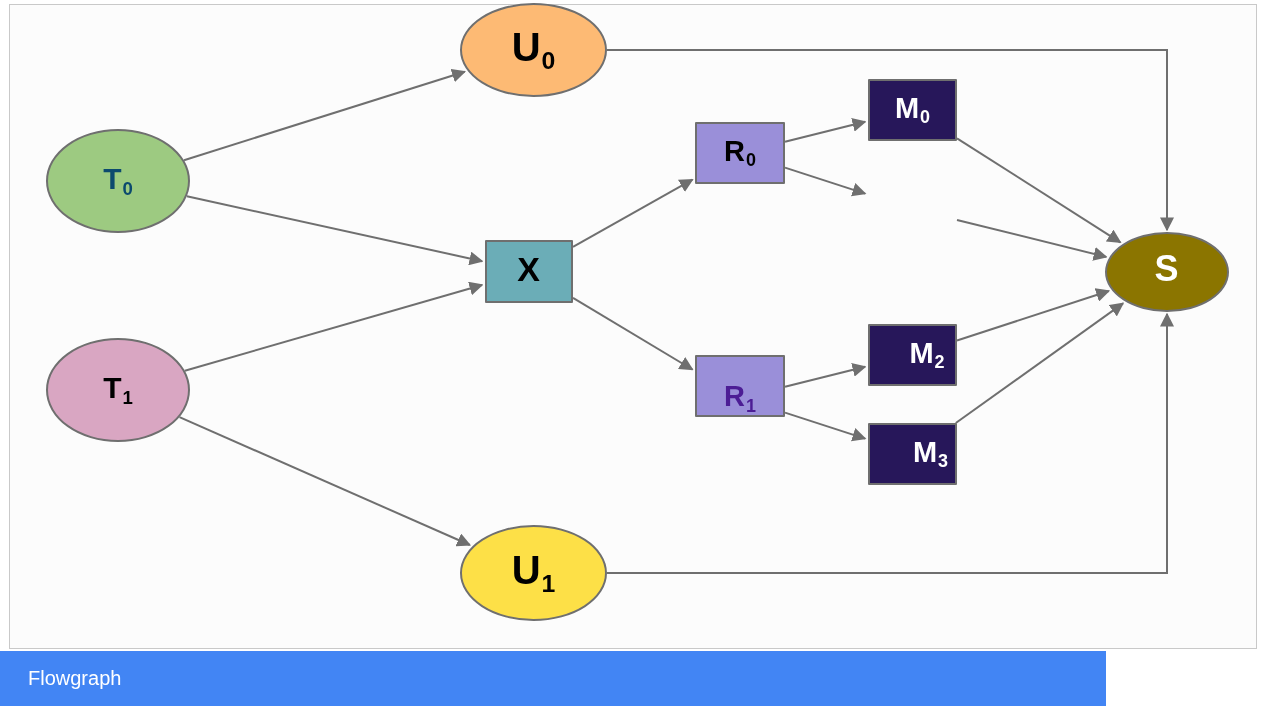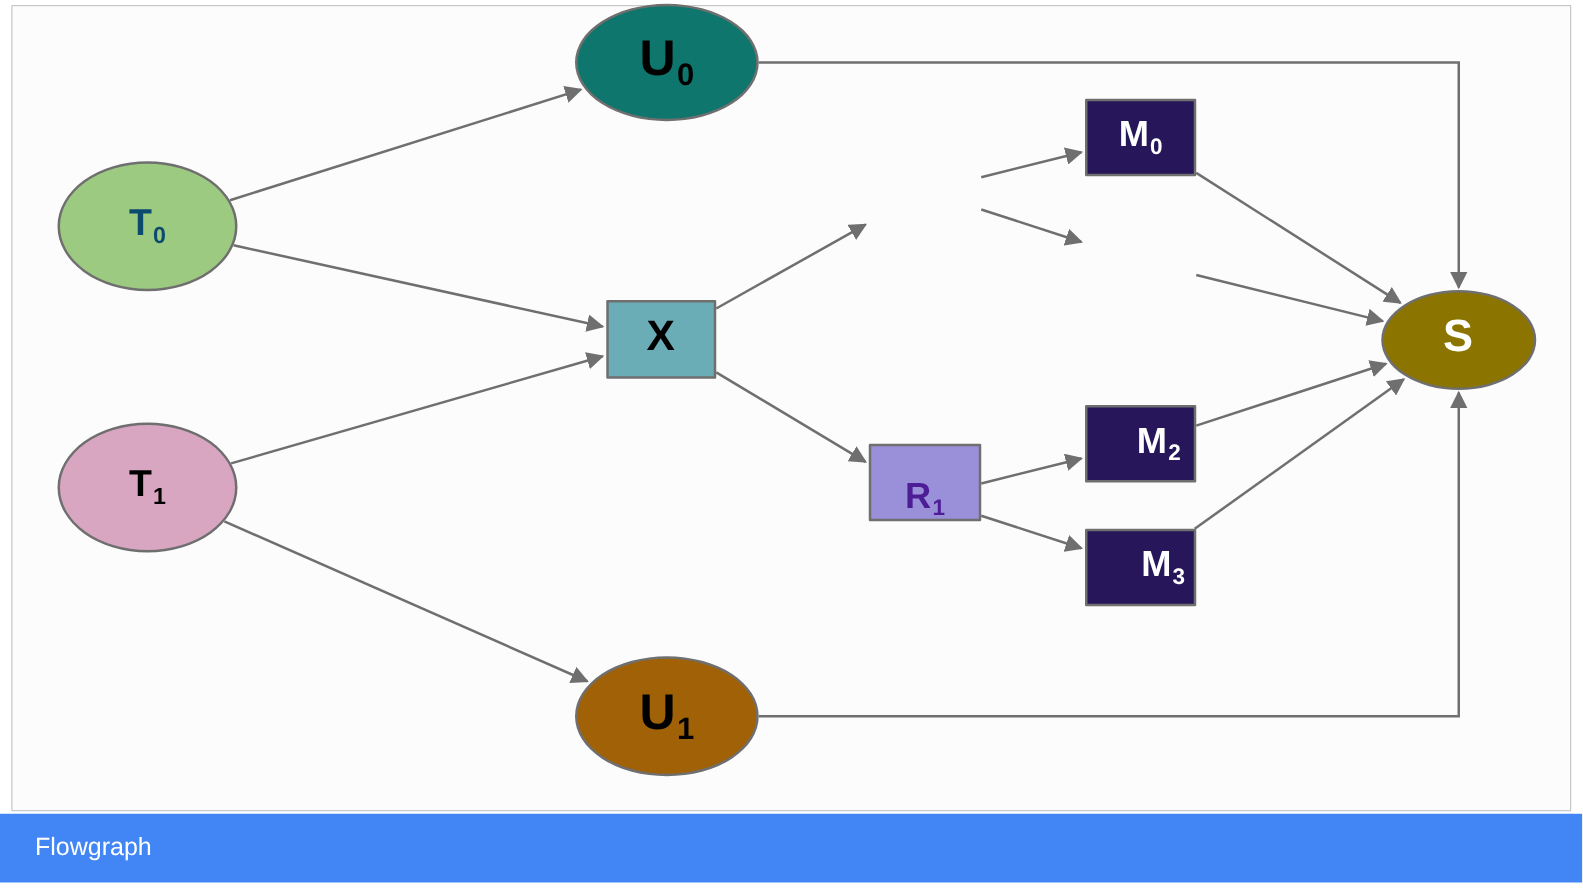--- a/index.html
+++ b/index.html
@@ -9,21 +9,21 @@
         border:1px solid #c9c9c9;background:#fcfcfc;box-sizing:border-box;}
   #edges{position:absolute;left:0;top:0;pointer-events:none;}
   .node{position:absolute;display:flex;align-items:center;justify-content:center;
         border:2px solid #6f6f6f;font-weight:bold;box-sizing:border-box;user-select:none;}
   .ellipse{border-radius:50%;}
   .rect{border-radius:1px;}
   .lbl{line-height:1;}
   .sub{font-size:0.62em;vertical-align:-0.32em;margin-left:1px;}
   .fs-t{font-size:30px;} .fs-u{font-size:40px;} .fs-x{font-size:34px;}
   .fs-b{font-size:29px;} .fs-s{font-size:36px;}
-  #footer{position:absolute;left:0;top:651px;width:1266px;height:55px;
+  #footer{position:absolute;left:0;top:651px;width:1106px;height:55px;
         display:flex;align-items:center;padding-left:28px;box-sizing:border-box;}
   #footer span{font-size:20px;font-weight:400;}
 </style>
 </head>
 <body>
 
 <div id="page">
 
   <div id="canvas-frame" style="background: rgb(252, 252, 252); border-color: rgb(201, 201, 201);"></div>
 
@@ -52,32 +52,35 @@
     </svg>
 
   <div class="node ellipse fs-t" style="left: 46px; top: 129px; width: 144px; height: 104px; background: rgb(157, 202, 129); border-color: rgb(111, 111, 111); color: #0c4a6e;">
     <span class="lbl"><span>T</span><span class="sub">0</span></span>
   </div>
 
   <div class="node ellipse fs-t" style="left: 46px; top: 338px; width: 144px; height: 104px; background: rgb(217, 166, 194); border-color: rgb(111, 111, 111); color: rgb(0, 0, 0);">
     <span class="lbl"><span>T</span><span class="sub">1</span></span>
   </div>
 
-  <div class="node ellipse fs-u" style="left: 460px; top: 3px; width: 147px; height: 94px; background: #0f766e; border-color: rgb(111, 111, 111); color: rgb(0, 0, 0);">
+  <div class="node ellipse fs-u" style="left: 460px; top: 3px; width: 147px; height: 94px; background: #fdba74; border-color: rgb(111, 111, 111); color: rgb(0, 0, 0);">
     <span class="lbl"><span>U</span><span class="sub">0</span></span>
   </div>
 
-  <div class="node ellipse fs-u" style="left: 460px; top: 525px; width: 147px; height: 96px; background: #a16207; border-color: rgb(111, 111, 111); color: rgb(0, 0, 0);">
+  <div class="node ellipse fs-u" style="left: 460px; top: 525px; width: 147px; height: 96px; background: #fde047; border-color: rgb(111, 111, 111); color: rgb(0, 0, 0);">
     <span class="lbl"><span>U</span><span class="sub">1</span></span>
   </div>
 
   <div class="node rect fs-x" style="left: 485px; top: 240px; width: 88px; height: 63px; background: rgb(107, 173, 183); border-color: rgb(111, 111, 111); color: rgb(0, 0, 0);">
     <span class="lbl"><span>X</span><span class="sub"></span></span>
   </div>
 
+  <div class="node rect fs-b" style="left: 695px; top: 122px; width: 90px; height: 62px; background: rgb(154, 143, 217); border-color: rgb(111, 111, 111); color: rgb(0, 0, 0);">
+    <span class="lbl"><span>R</span><span class="sub">0</span></span>
+  </div>
 
   <div class="node rect fs-b" style="left: 695px; top: 355px; width: 90px; height: 62px; background: rgb(154, 143, 217); border-color: rgb(111, 111, 111); color: #4c1d95; align-items: flex-end;">
     <span class="lbl"><span>R</span><span class="sub">1</span></span>
   </div>
 
   <div class="node rect fs-b" style="left: 868px; top: 79px; width: 89px; height: 62px; background: rgb(39, 23, 90); border-color: rgb(111, 111, 111); color: rgb(255, 255, 255);">
     <span class="lbl"><span>M</span><span class="sub">0</span></span>
   </div>
 
 

